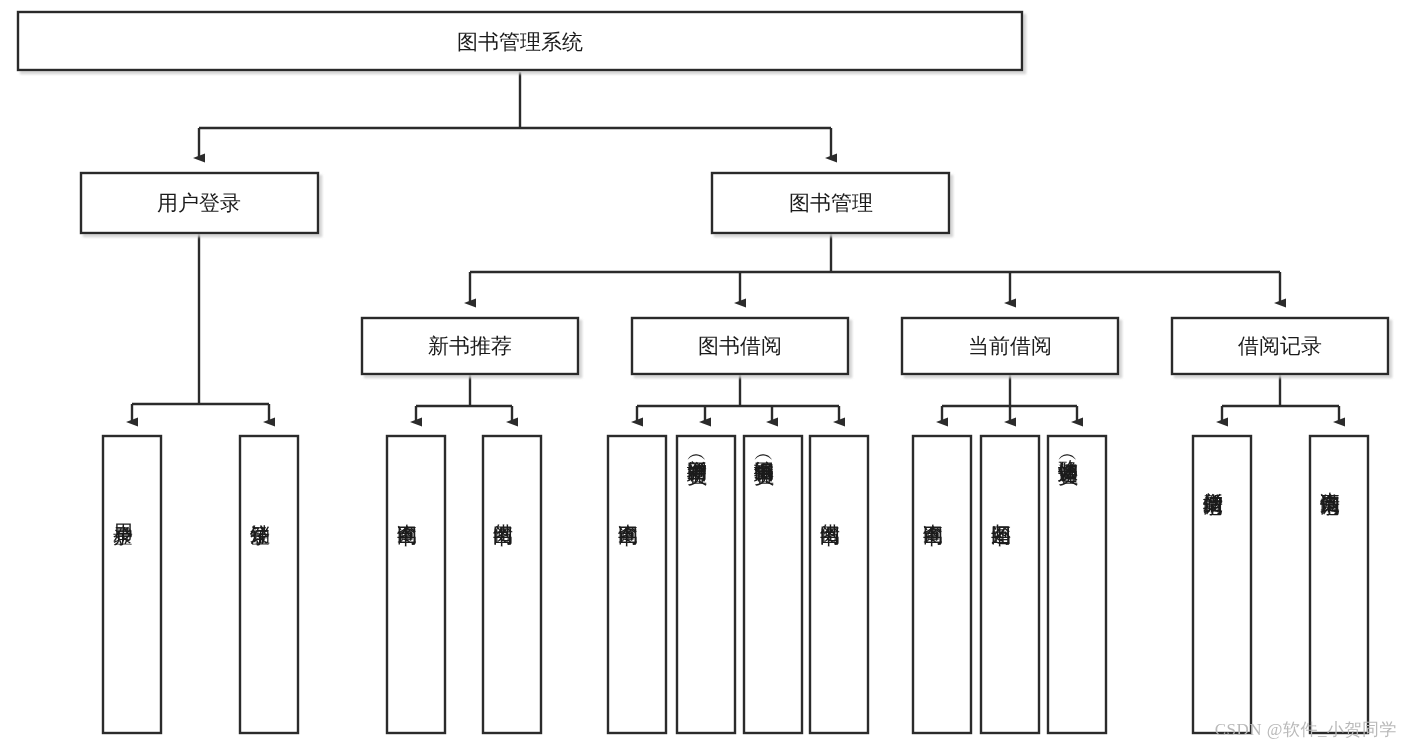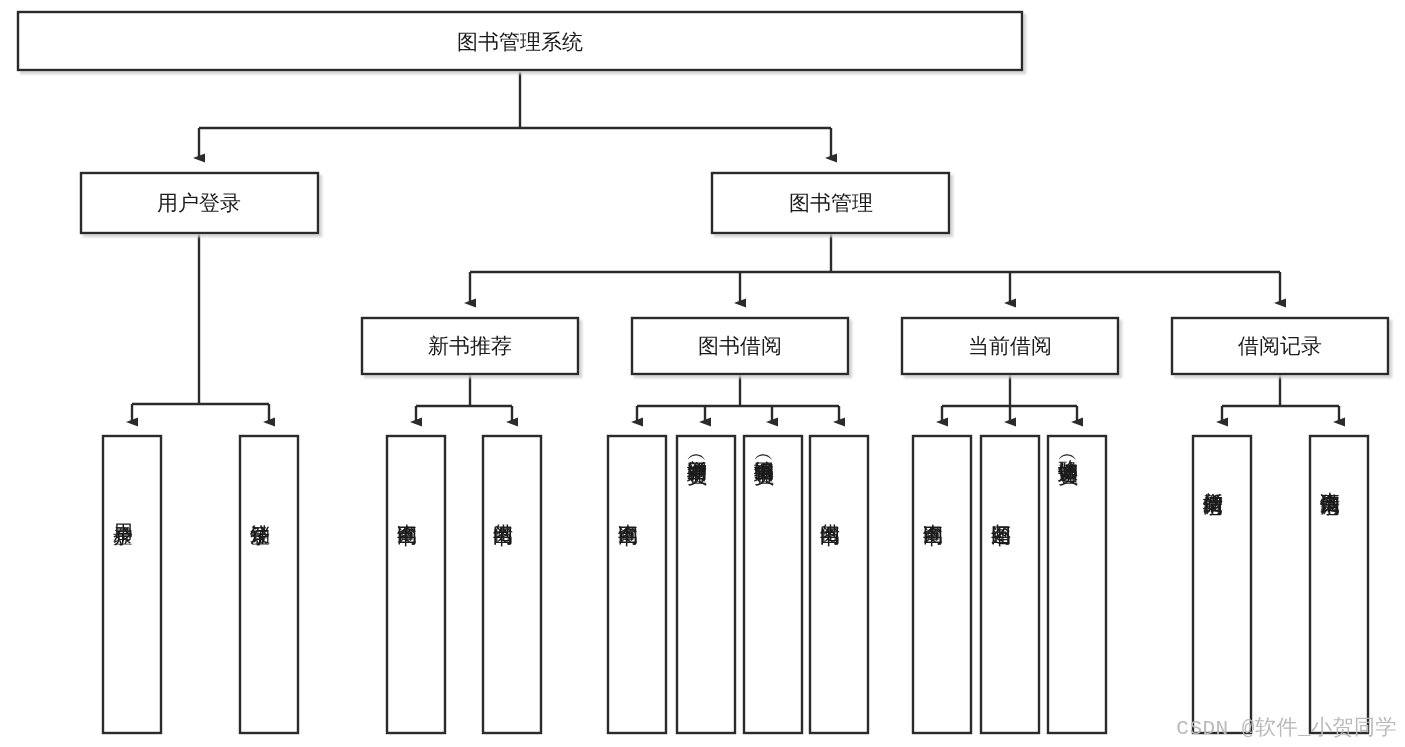--- a/index.html
+++ b/index.html
@@ -58,22 +58,22 @@
     text-orientation: upright;
     letter-spacing: 1px;
     white-space: nowrap;
     text-align: center;
     pointer-events: none;
   }
   .watermark {
     position: absolute;
     right: 8px;
     bottom: 6px;
-    font-family: Liberation Mono, monospace;
-    font-size: 21px;
+    font-family: Liberation Serif, serif;
+    font-size: 17px;
     color: #b9b9b9;
     letter-spacing: 0.5px;
     white-space: nowrap;
   }
 </style>
 </head>
 <body>
 
 <div id="diagram-root">
 

